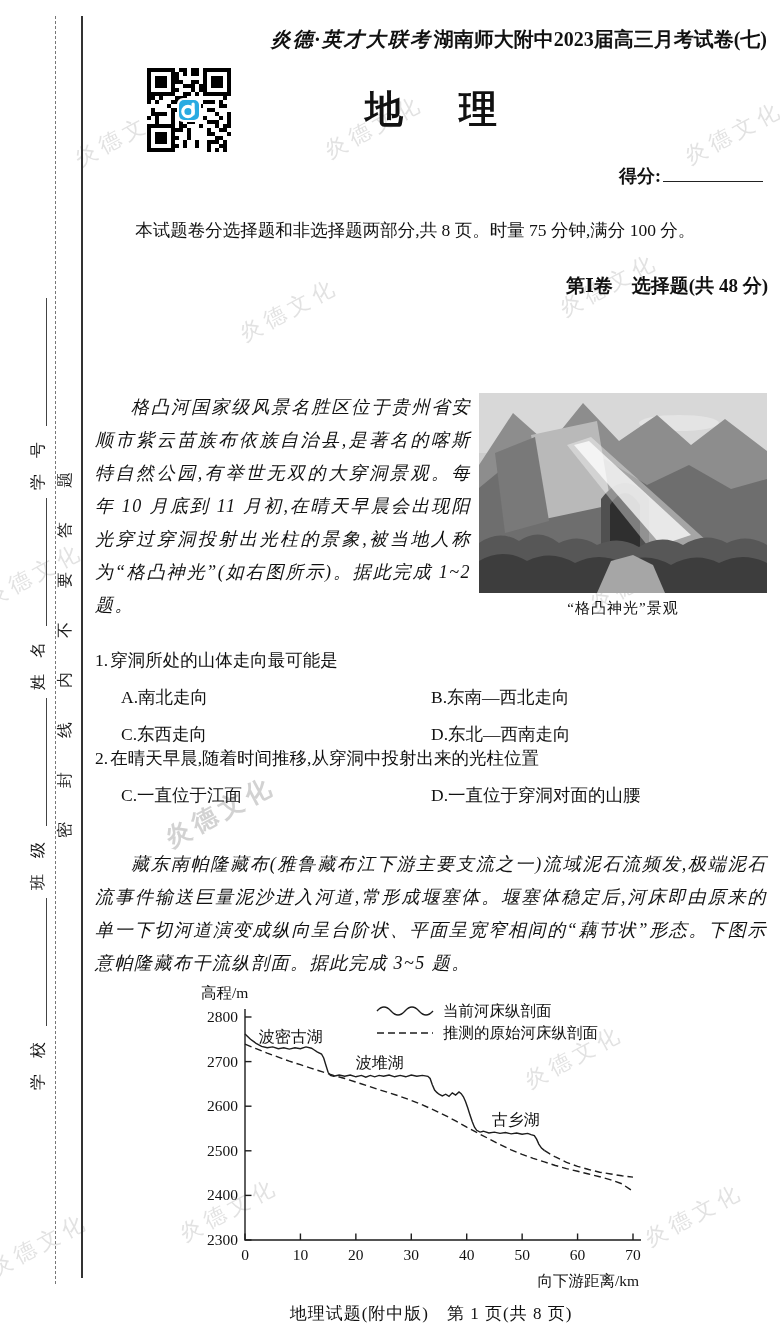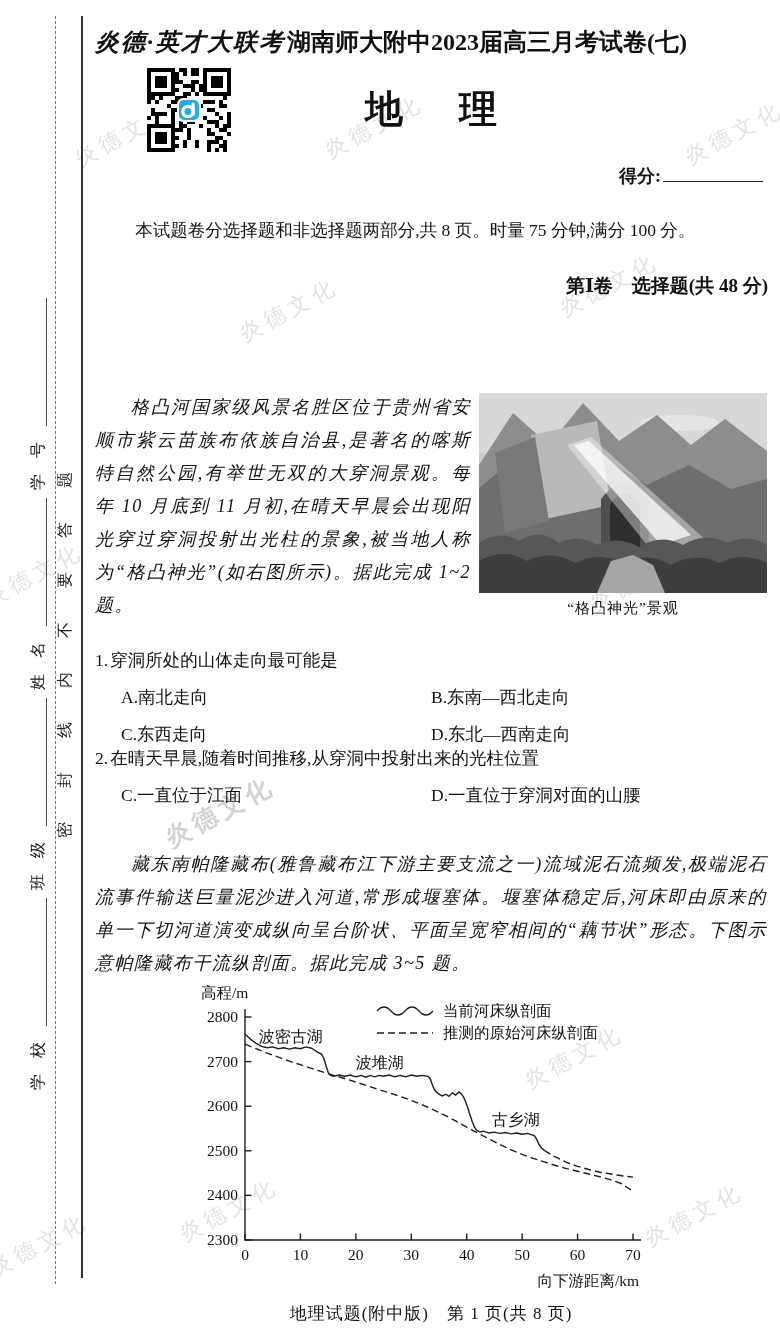--- a/index.html
+++ b/index.html
@@ -14,21 +14,21 @@
   .solid-line{position:absolute;left:81px;top:16px;height:1262px;width:0;border-left:2px solid #333;}
   .fields-rot{position:absolute;left:-404px;top:637px;width:880px;height:26px;
               transform:rotate(-90deg);font-size:16px;white-space:nowrap;display:flex;align-items:flex-end;}
   .fieldname{letter-spacing:16px;font-weight:500;}
   .fblank{display:inline-block;width:128px;height:15px;border-bottom:1.3px solid #444;margin:0 8px 2px 0;}
   .seal-rot{position:absolute;left:-133px;top:626px;width:400px;height:24px;transform:rotate(-90deg);
             font-size:16px;letter-spacing:34px;text-align:center;white-space:nowrap;color:#222;}
   
   .content{position:absolute;left:95px;top:0;width:672px;height:1344px;}
   .content>div, .content>p{position:absolute;}
-  .exam-title{top:26px;left:0;width:672px;text-align:left;font-size:24px;font-weight:bold;white-space:nowrap;}
+  .exam-title{top:26px;left:0;width:672px;text-align:right;font-size:20px;font-weight:bold;white-space:nowrap;}
   .exam-title .brand{font-style:italic;letter-spacing:2px;margin-right:2px;}
   .qr-wrap{top:68px;left:52px;width:84px;height:84px;}
   .subject{top:84px;left:0;width:672px;text-align:center;font-size:38px;font-weight:bold;
            letter-spacing:56px;text-indent:56px;}
   .score-row{top:163px;left:524px;font-size:18px;font-weight:bold;white-space:nowrap;}
   .score-blank{display:inline-block;width:100px;height:18px;border-bottom:1.4px solid #222;margin-left:2px;}
   .notice{top:211px;left:0;width:672px;font-size:17.5px;text-indent:2.3em;margin-top:7px;}
   .sec-heading{top:273px;left:1px;width:672px;text-align:right;font-size:19px;font-weight:bold;}
   .part-intro{top:325px;left:0;width:672px;font-size:17.5px;line-height:32px;text-align:justify;}
   .part-intro b{font-size:18px;}

